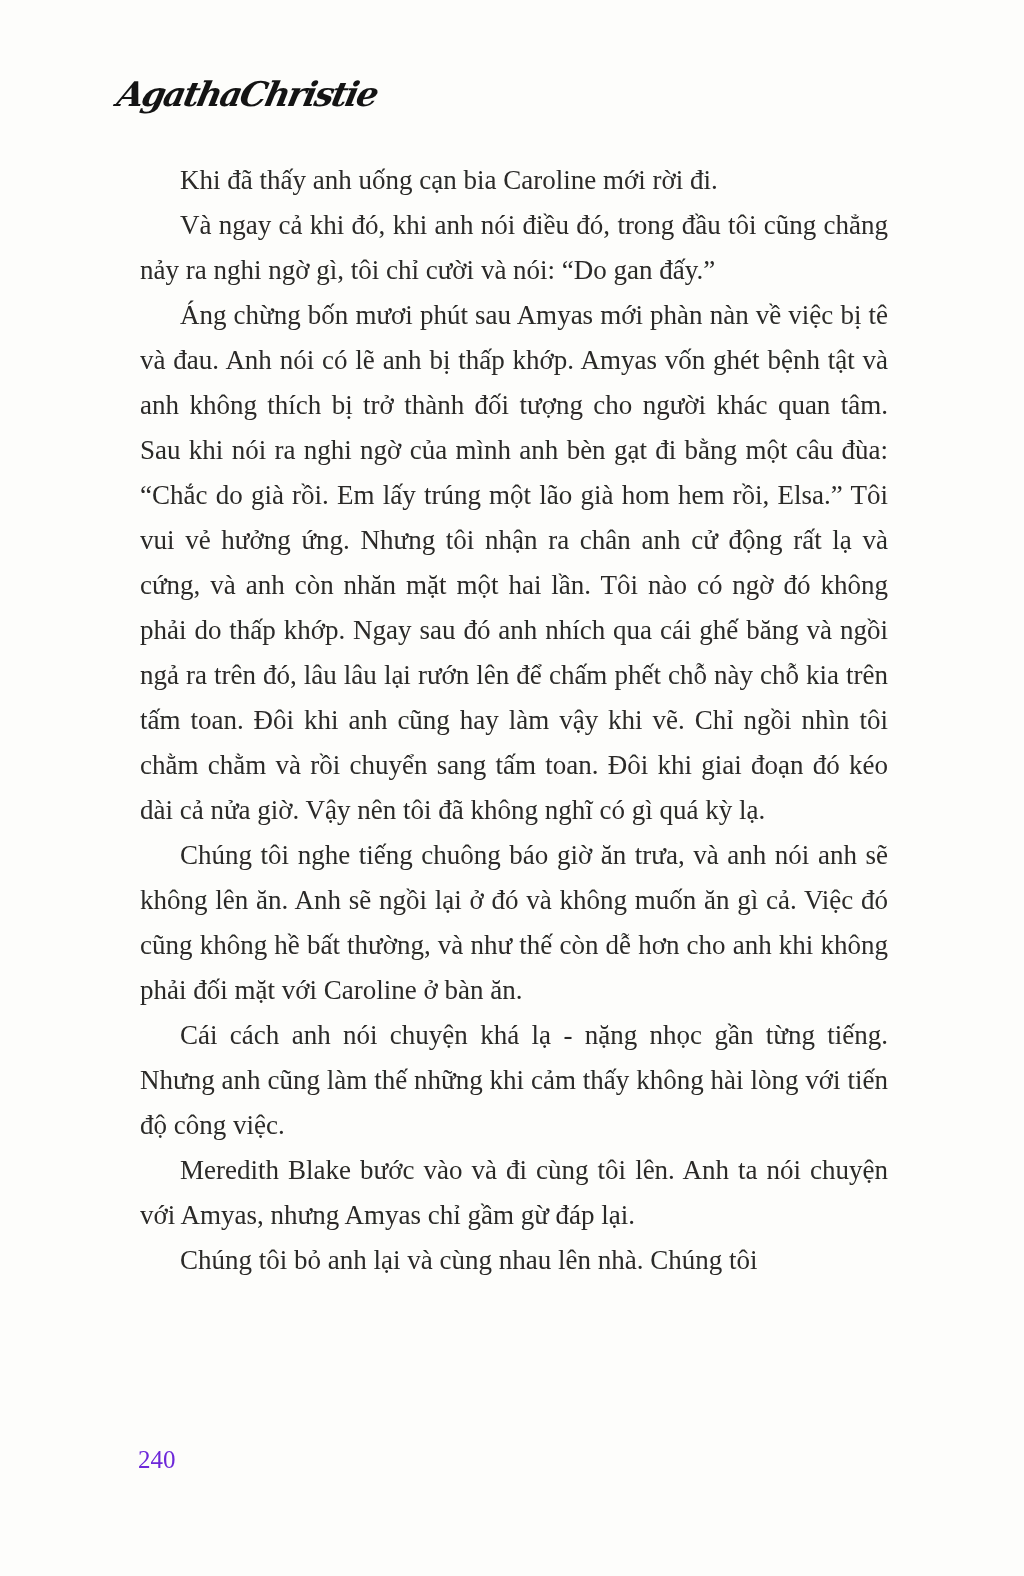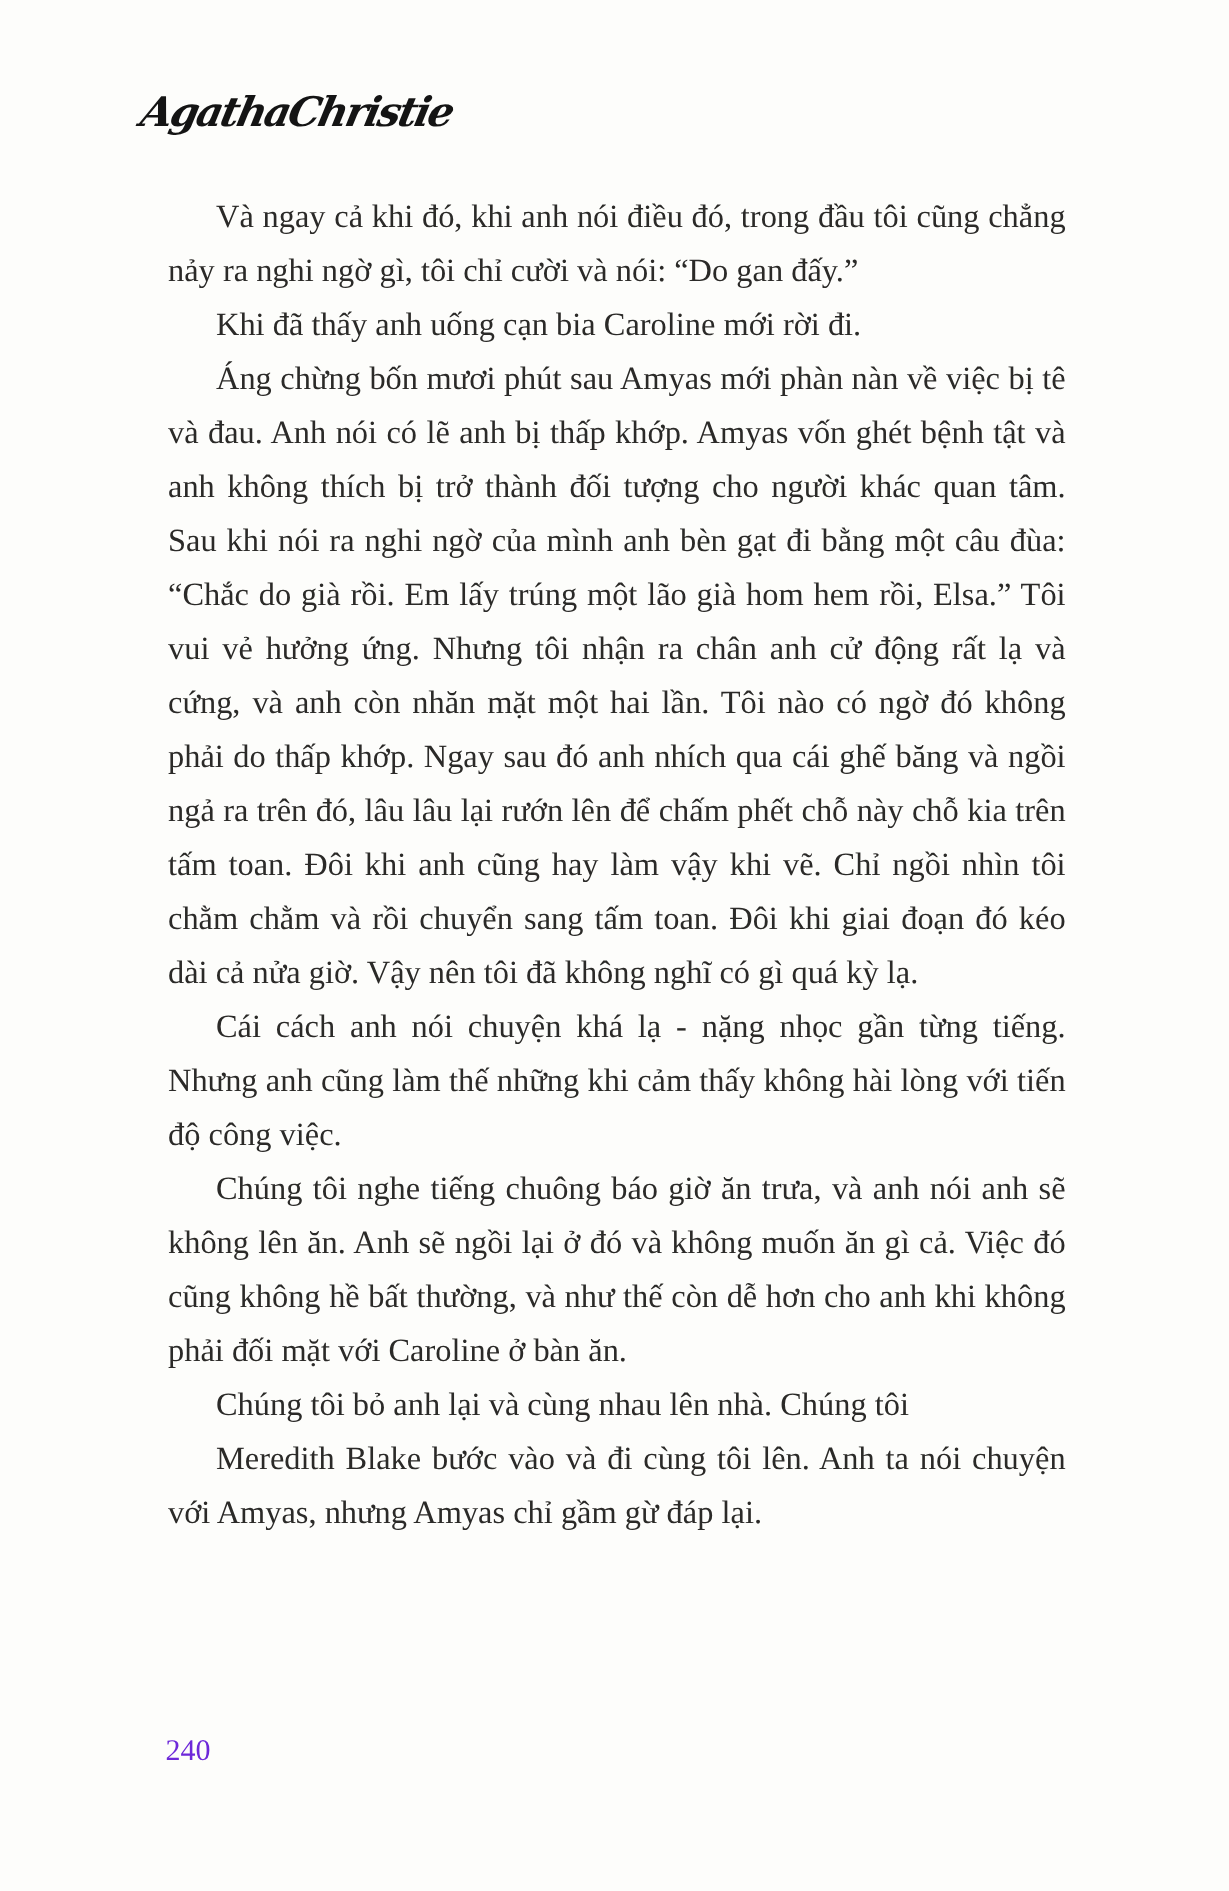--- a/index.html
+++ b/index.html
@@ -56,24 +56,24 @@
   }
 </style>
 </head>
 <body>
 
 <div class="page">
 
   <div class="signature">AgathaChristie</div>
 
   <div class="text-block">
+    <p>Khi đã thấy anh uống cạn bia Caroline mới rời đi.</p>
     <p>Và ngay cả khi đó, khi anh nói điều đó, trong đầu tôi cũng chẳng nảy ra nghi ngờ gì, tôi chỉ cười và nói: “Do gan đấy.”</p>
-    <p>Khi đã thấy anh uống cạn bia Caroline mới rời đi.</p>
     <p>Áng chừng bốn mươi phút sau Amyas mới phàn nàn về việc bị tê và đau. Anh nói có lẽ anh bị thấp khớp. Amyas vốn ghét bệnh tật và anh không thích bị trở thành đối tượng cho người khác quan tâm. Sau khi nói ra nghi ngờ của mình anh bèn gạt đi bằng một câu đùa: “Chắc do già rồi. Em lấy trúng một lão già hom hem rồi, Elsa.” Tôi vui vẻ hưởng ứng. Nhưng tôi nhận ra chân anh cử động rất lạ và cứng, và anh còn nhăn mặt một hai lần. Tôi nào có ngờ đó không phải do thấp khớp. Ngay sau đó anh nhích qua cái ghế băng và ngồi ngả ra trên đó, lâu lâu lại rướn lên để chấm phết chỗ này chỗ kia trên tấm toan. Đôi khi anh cũng hay làm vậy khi vẽ. Chỉ ngồi nhìn tôi chằm chằm và rồi chuyển sang tấm toan. Đôi khi giai đoạn đó kéo dài cả nửa giờ. Vậy nên tôi đã không nghĩ có gì quá kỳ lạ.</p>
+    <p>Chúng tôi nghe tiếng chuông báo giờ ăn trưa, và anh nói anh sẽ không lên ăn. Anh sẽ ngồi lại ở đó và không muốn ăn gì cả. Việc đó cũng không hề bất thường, và như thế còn dễ hơn cho anh khi không phải đối mặt với Caroline ở bàn ăn.</p>
     <p>Cái cách anh nói chuyện khá lạ - nặng nhọc gần từng tiếng. Nhưng anh cũng làm thế những khi cảm thấy không hài lòng với tiến độ công việc.</p>
-    <p>Chúng tôi nghe tiếng chuông báo giờ ăn trưa, và anh nói anh sẽ không lên ăn. Anh sẽ ngồi lại ở đó và không muốn ăn gì cả. Việc đó cũng không hề bất thường, và như thế còn dễ hơn cho anh khi không phải đối mặt với Caroline ở bàn ăn.</p>
+    <p>Meredith Blake bước vào và đi cùng tôi lên. Anh ta nói chuyện với Amyas, nhưng Amyas chỉ gầm gừ đáp lại.</p>
     <p>Chúng tôi bỏ anh lại và cùng nhau lên nhà. Chúng tôi</p>
-    <p>Meredith Blake bước vào và đi cùng tôi lên. Anh ta nói chuyện với Amyas, nhưng Amyas chỉ gầm gừ đáp lại.</p>
   </div>
 
   <div class="page-number">240</div>
 
 </div>
 
 </body></html>

